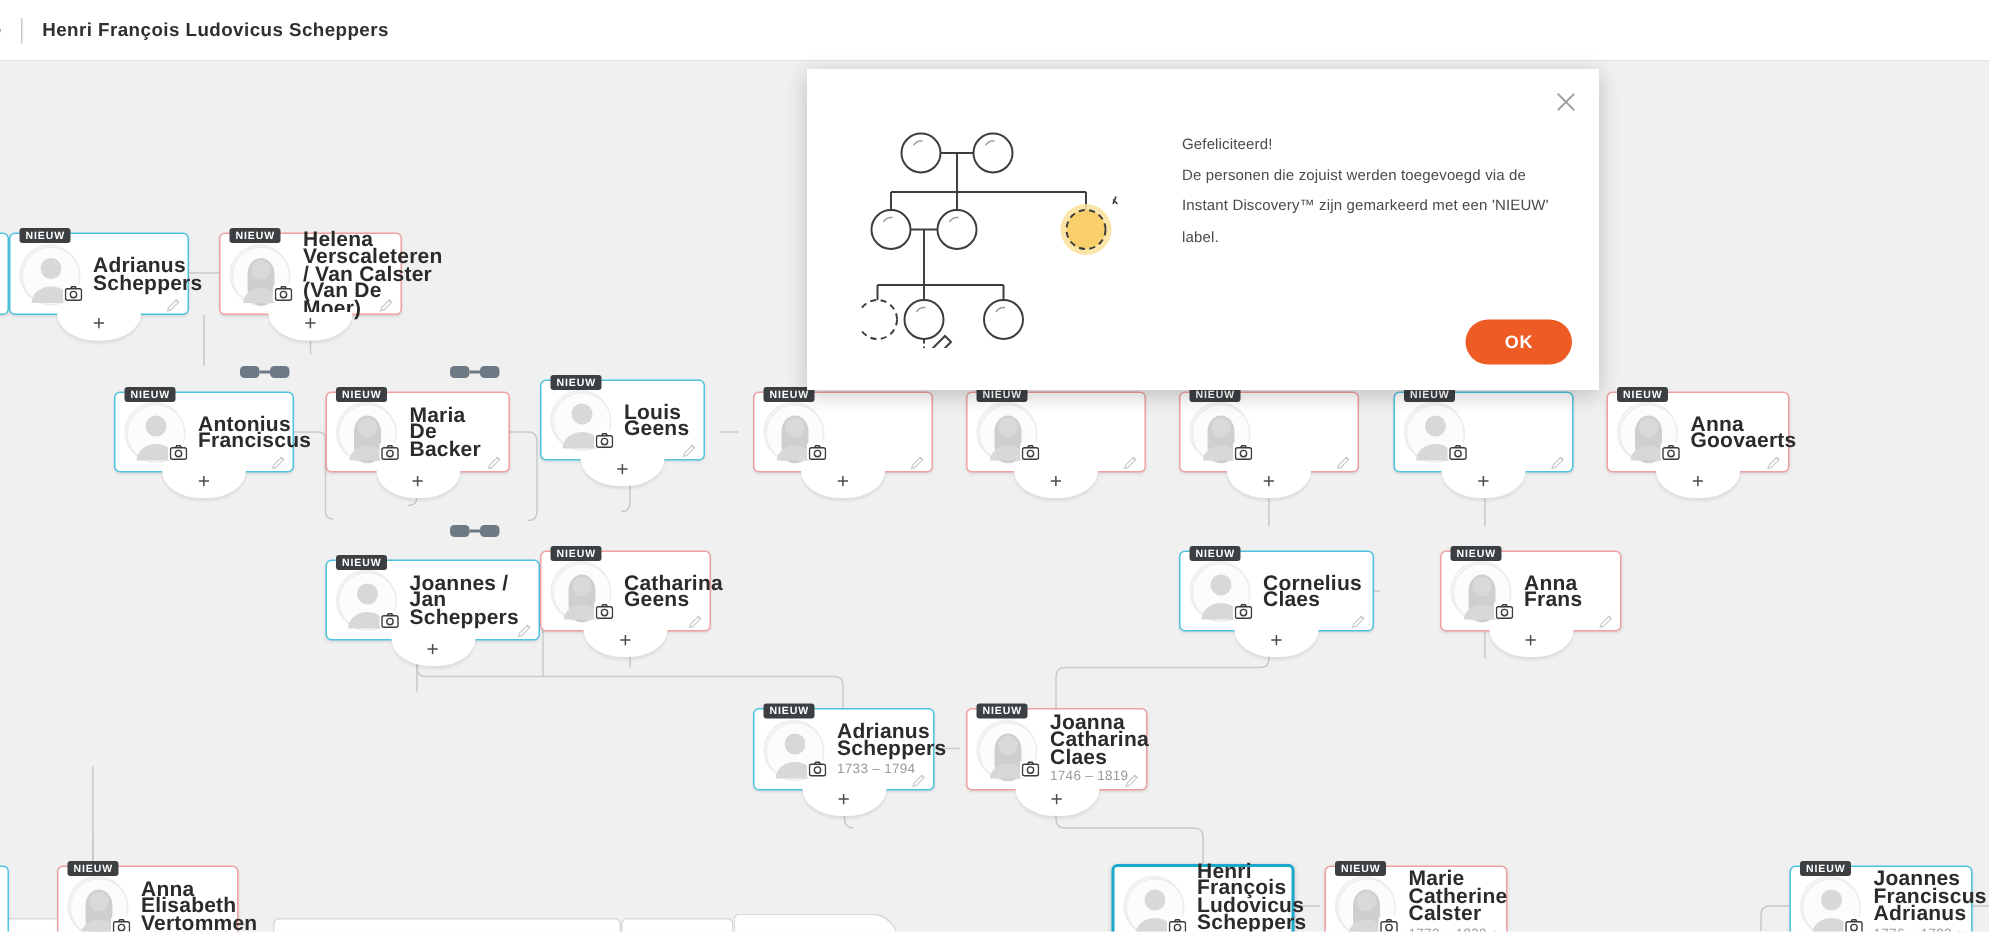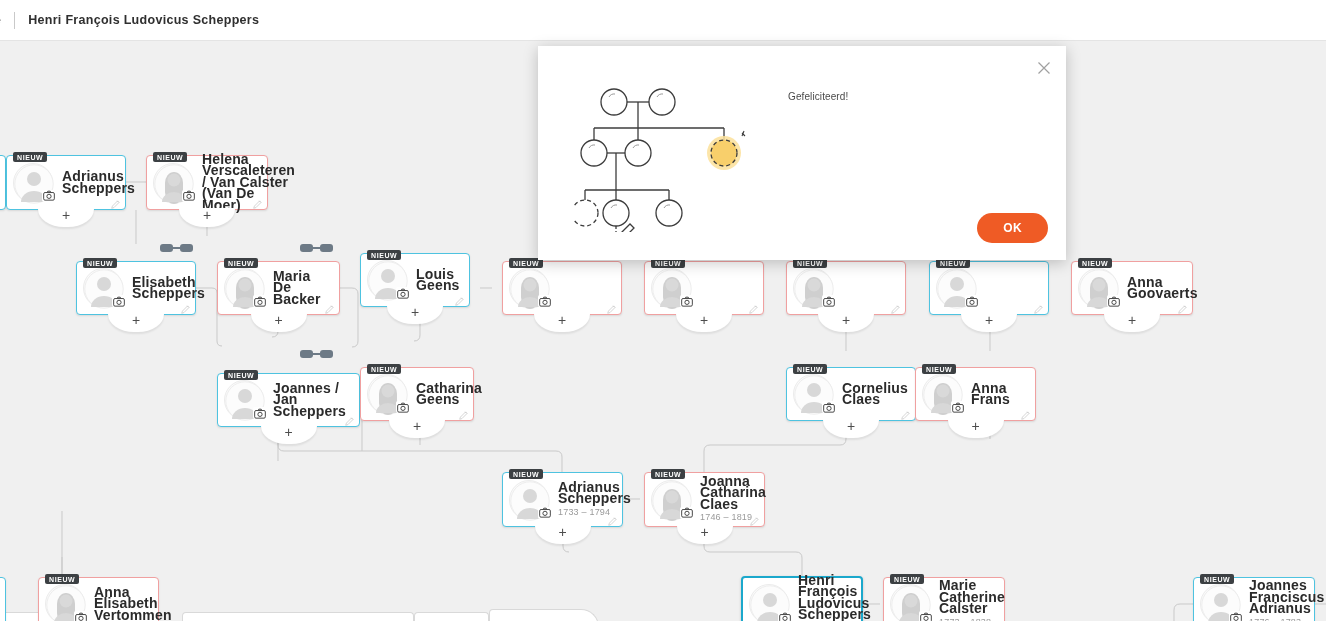--- a/index.html
+++ b/index.html
@@ -292,21 +292,21 @@
             </svg>
             <span class="cam">
               <svg viewBox="0 0 14 13" width="12" height="11">
                 <rect x="0.7" y="3" width="12.6" height="9" rx="1.6" fill="none" stroke="#3c3c3c" stroke-width="1.1"></rect>
                 <path d="M4.6 3 l1-1.6 h2.8 l1 1.6" fill="none" stroke="#3c3c3c" stroke-width="1.1"></path>
                 <circle cx="7" cy="7.5" r="2.5" fill="none" stroke="#3c3c3c" stroke-width="1.1"></circle>
               </svg>
             </span>
           </div>
           <div class="pinfo">
-            <div class="pname">Elisabeth Scheppers</div>
+            <div class="pname">Antonius Franciscus</div>
           </div>
         </div>
         <span class="pencil"><svg viewBox="0 0 16 16" width="11" height="11">
             <path d="M2.5 13.5 l1-3.2 l7.6-7.6 l2.2 2.2 l-7.6 7.6 z" fill="none" stroke="#8a8a8a" stroke-width="1.15"></path>
             <path d="M10.1 2.7 l2.2 2.2" stroke="#8a8a8a" stroke-width="1.15"></path>
           </svg></span>
         <span class="plus-tab">+</span>
       </div>
       <div class="card female" style="left: 217px; top: 220px; width: 123px; height: 54px;">
         <span class="badge">NIEUW</span>
@@ -577,21 +577,21 @@
           <div class="pinfo">
             <div class="pname">Cornelius Claes</div>
           </div>
         </div>
         <span class="pencil"><svg viewBox="0 0 16 16" width="11" height="11">
             <path d="M2.5 13.5 l1-3.2 l7.6-7.6 l2.2 2.2 l-7.6 7.6 z" fill="none" stroke="#8a8a8a" stroke-width="1.15"></path>
             <path d="M10.1 2.7 l2.2 2.2" stroke="#8a8a8a" stroke-width="1.15"></path>
           </svg></span>
         <span class="plus-tab">+</span>
       </div>
-      <div class="card female" style="left: 915px; top: 326px; width: 121px; height: 54px;">
+      <div class="card female" style="left: 960px; top: 326px; width: 121px; height: 54px;">
         <span class="badge">NIEUW</span>
         <div class="card-inner">
           <div class="avatar">
             <svg viewBox="0 0 40 40" width="40" height="40">
               <circle cx="20" cy="20" r="19.2" fill="#fcfcfc" stroke="#ededed" stroke-width="1"></circle>
               <path d="M11 19 a9 11 0 0 1 18 0 v9 a6 8 0 0 1 -18 0 z" fill="#cfcfcf"></path>
               <circle cx="20" cy="16" r="6.5" fill="#d9d9d9"></circle>
               <path d="M8 38 a12 10 0 0 1 24 0 z" fill="#d8d8d8"></path>
             </svg>
             <span class="cam">
@@ -855,16 +855,17 @@
 
       <g stroke="#3c3c3c" stroke-width="1.3" fill="none">
         <path d="M42 146 V 152" stroke-dasharray="3 2"></path>
         <path d="M48 152 l8 -8 l4 4 l-8 8 z"></path>
       </g>
     </svg>
   </div>
 
   <div id="modal-text">
     <p>Gefeliciteerd!</p>
+    <p>De personen die zojuist werden toegevoegd via de Instant Discovery™ zijn gemarkeerd met een 'NIEUW' label.</p>
   </div>
 
   <button id="ok-button">OK</button>
 </div>
 
 </body></html>

